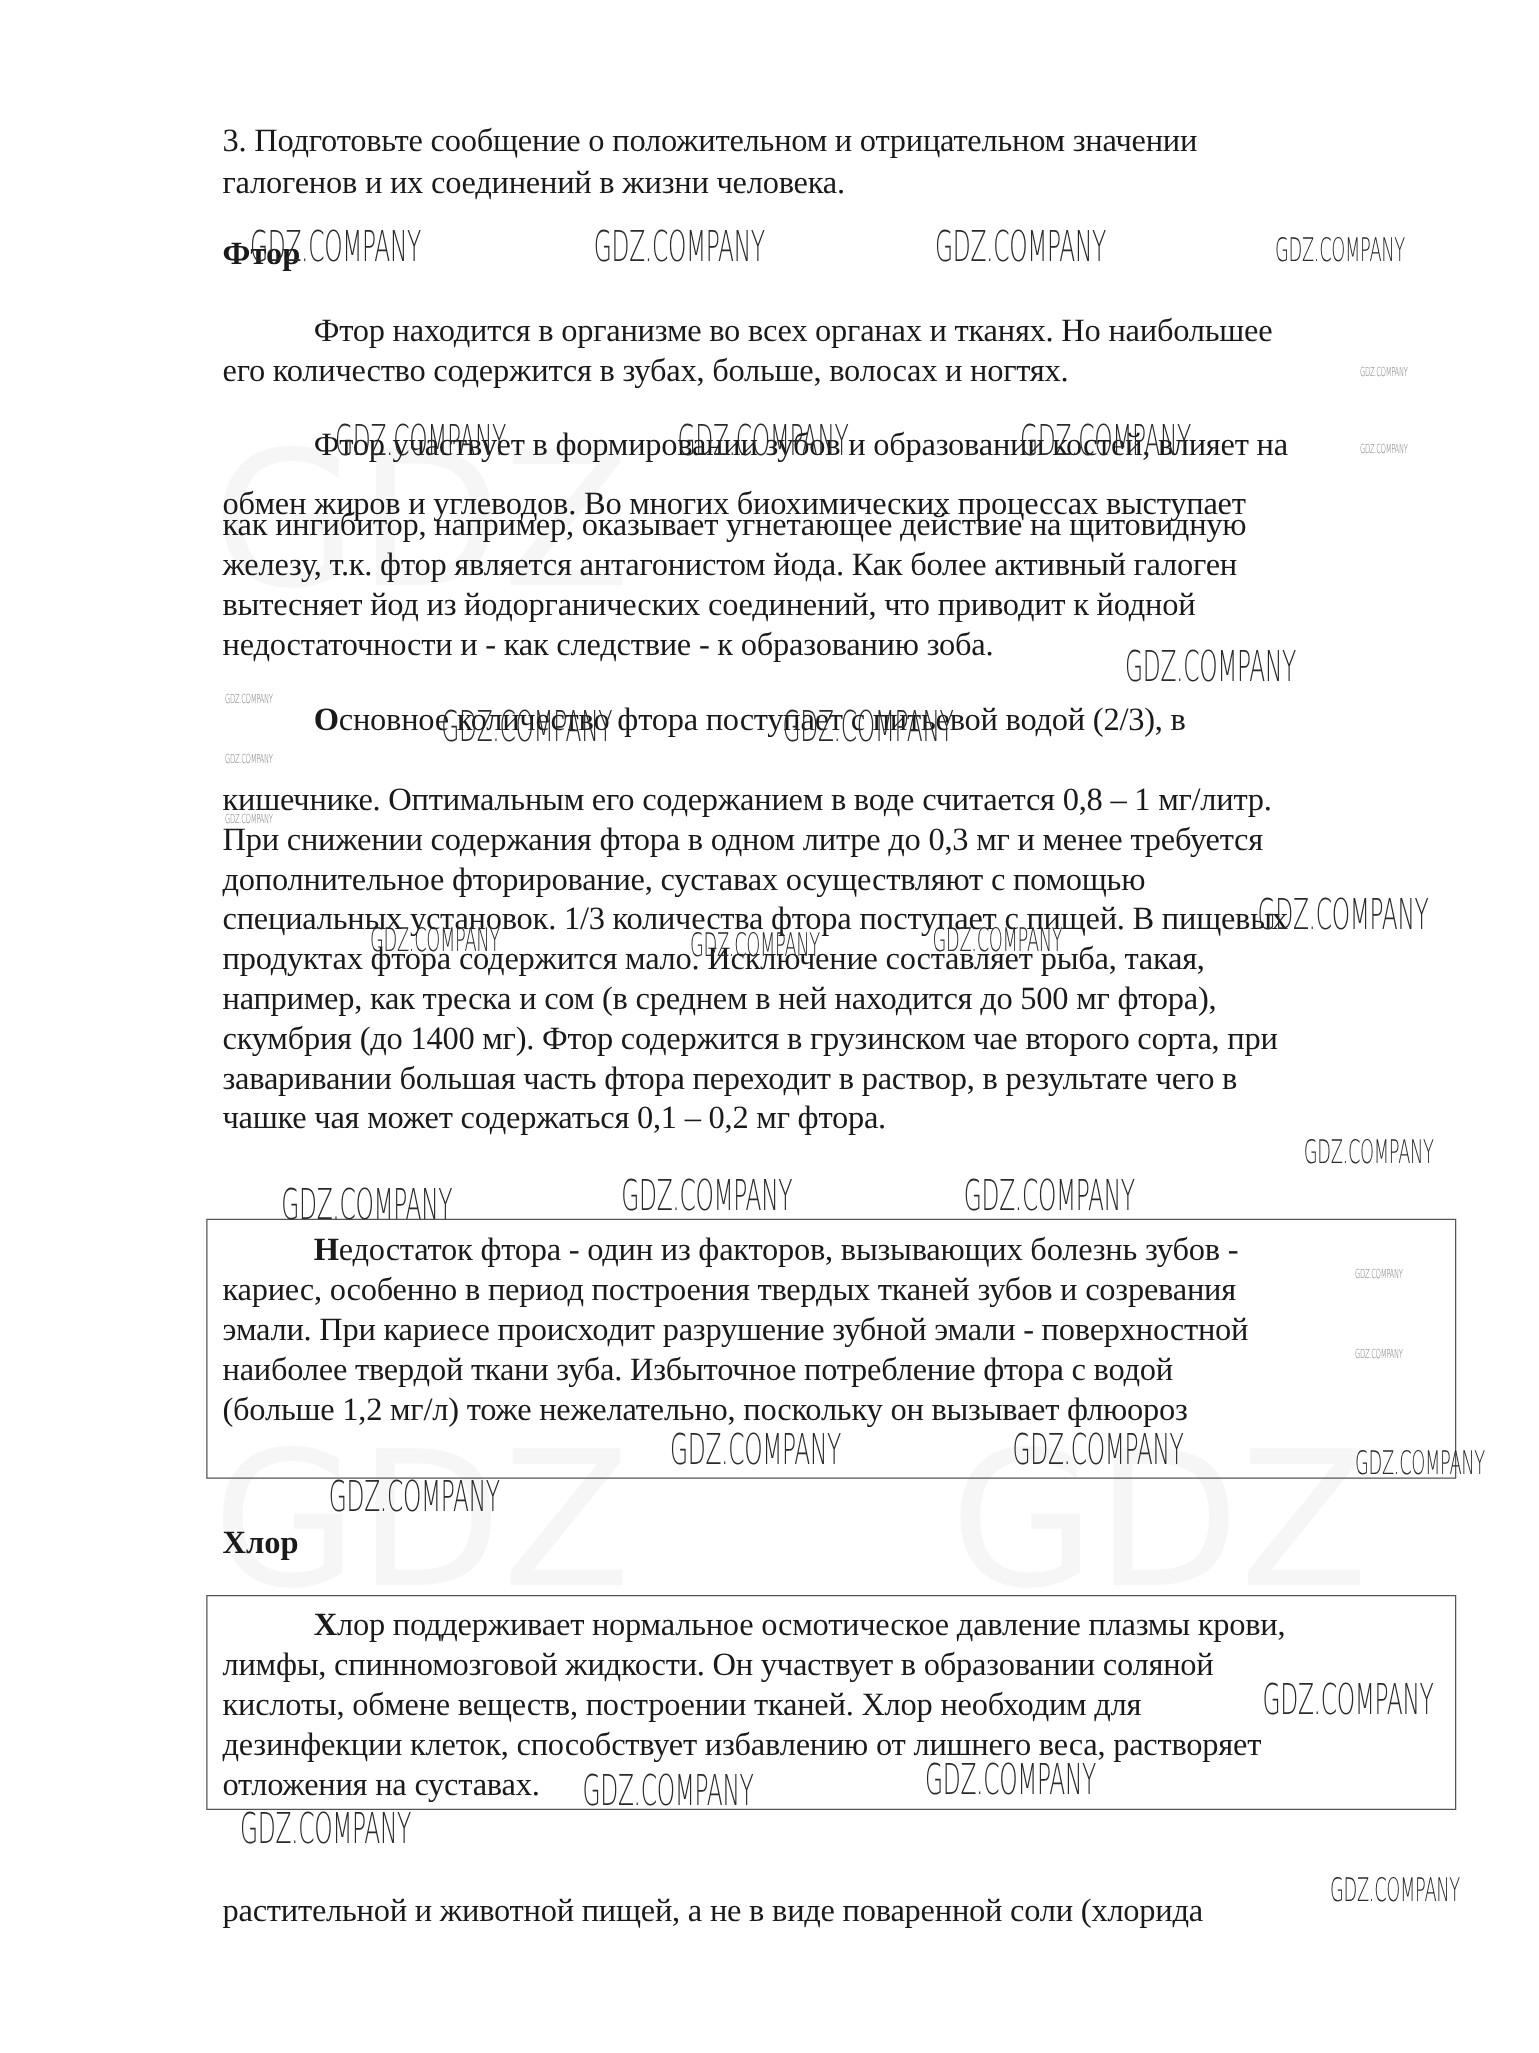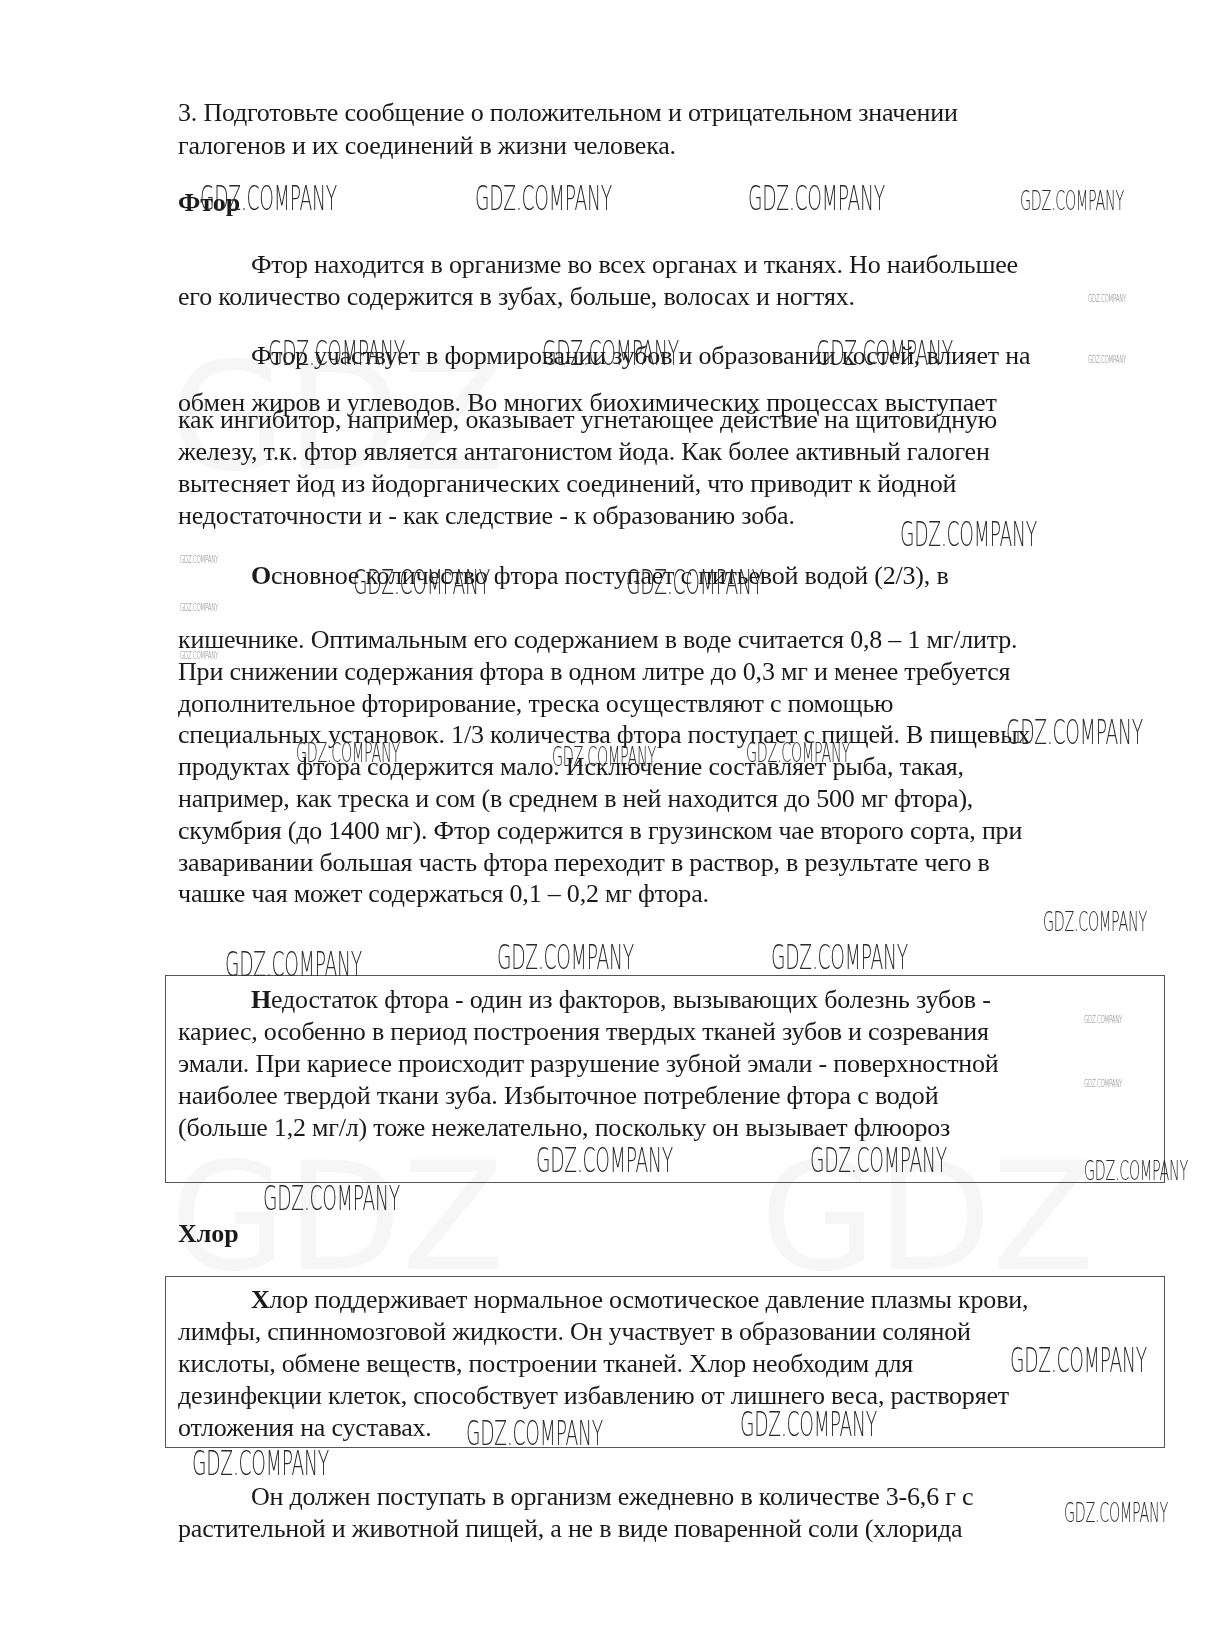--- a/index.html
+++ b/index.html
@@ -38,21 +38,21 @@
   <div class="line indent" style="top:339px;">Фтор участвует в формировании зубов и образовании костей, влияет на</div>
   <div class="line" style="top:386px;font-family:Liberation Serif, serif;">обмен жиров и углеводов. Во многих биохимических процессах выступает</div>
   <div class="line" style="top:403px;">как ингибитор, например, оказывает угнетающее действие на щитовидную</div>
   <div class="line" style="top:435px;">железу, т.к. фтор является антагонистом йода. Как более активный галоген</div>
   <div class="line" style="top:467px;">вытесняет йод из йодорганических соединений, что приводит к йодной</div>
   <div class="line" style="top:499px;">недостаточности и - как следствие - к образованию зоба.</div>
 
   <div class="line indent" style="top:559px;"><span class="bold">О</span><span>сновное количество фтора поступает с питьевой водой (2/3), в</span></div>
   <div class="line" style="top:623px;">кишечнике. Оптимальным его содержанием в воде считается 0,8 – 1 мг/литр.</div>
   <div class="line" style="top:655px;">При снижении содержания фтора в одном литре до 0,3 мг и менее требуется</div>
-  <div class="line" style="top:687px;">дополнительное фторирование, треска осуществляют с помощью</div>
+  <div class="line" style="top:687px;">дополнительное фторирование, суставах осуществляют с помощью</div>
   <div class="line" style="top:718px;">специальных установок. 1/3 количества фтора поступает с пищей. В пищевых</div>
   <div class="line" style="top:750px;">продуктах фтора содержится мало. Исключение составляет рыба, такая,</div>
   <div class="line" style="top:782px;">например, как треска и сом (в среднем в ней находится до 500 мг фтора),</div>
   <div class="line" style="top:814px;">скумбрия (до 1400 мг). Фтор содержится в грузинском чае второго сорта, при</div>
   <div class="line" style="top:846px;">заваривании большая часть фтора переходит в раствор, в результате чего в</div>
   <div class="line" style="top:877px;">чашке чая может содержаться 0,1 – 0,2 мг фтора.</div>
 
   <div class="box" style="top:975px; height:208px;"></div>
   <div class="line indent" style="top:983px;"><span class="bold">Н</span><span>едостаток фтора - один из факторов, вызывающих болезнь зубов -</span></div>
   <div class="line" style="top:1015px;">кариес, особенно в период построения твердых тканей зубов и созревания</div>
@@ -62,21 +62,20 @@
 
   <div class="heading" style="top:1219px;">Хлор</div>
 
   <div class="box" style="top:1276px; height:172px;"></div>
   <div class="line indent" style="top:1283px;"><span class="bold">Х</span><span>лор поддерживает нормальное осмотическое давление плазмы крови,</span></div>
   <div class="line" style="top:1315px;">лимфы, спинномозговой жидкости. Он участвует в образовании соляной</div>
   <div class="line" style="top:1347px;">кислоты, обмене веществ, построении тканей. Хлор необходим для</div>
   <div class="line" style="top:1379px;">дезинфекции клеток, способствует избавлению от лишнего веса, растворяет</div>
   <div class="line" style="top:1411px;">отложения на суставах.</div>
 
-  <div class="line indent" style="top:1480px;">Он должен поступать в организм ежедневно в количестве 3-6,6 г с</div>
   <div class="line" style="top:1512px;">растительной и животной пищей, а не в виде поваренной соли (хлорида</div>
 
   <div class="wm wm-lg" style="left:200px; top:178px;">GDZ.COMPANY</div>
   <div class="wm wm-lg" style="left:475px; top:178px;">GDZ.COMPANY</div>
   <div class="wm wm-lg" style="left:748px; top:178px;">GDZ.COMPANY</div>
   <div class="wm wm-md" style="left:1020px; top:186px;">GDZ.COMPANY</div>
   <div class="wm wm-sm" style="left:1088px; top:293px;">GDZ.COMPANY</div>
 
   <div class="wm wm-lg" style="left:268px; top:333px;">GDZ.COMPANY</div>
   <div class="wm wm-lg" style="left:542px; top:333px;">GDZ.COMPANY</div>

